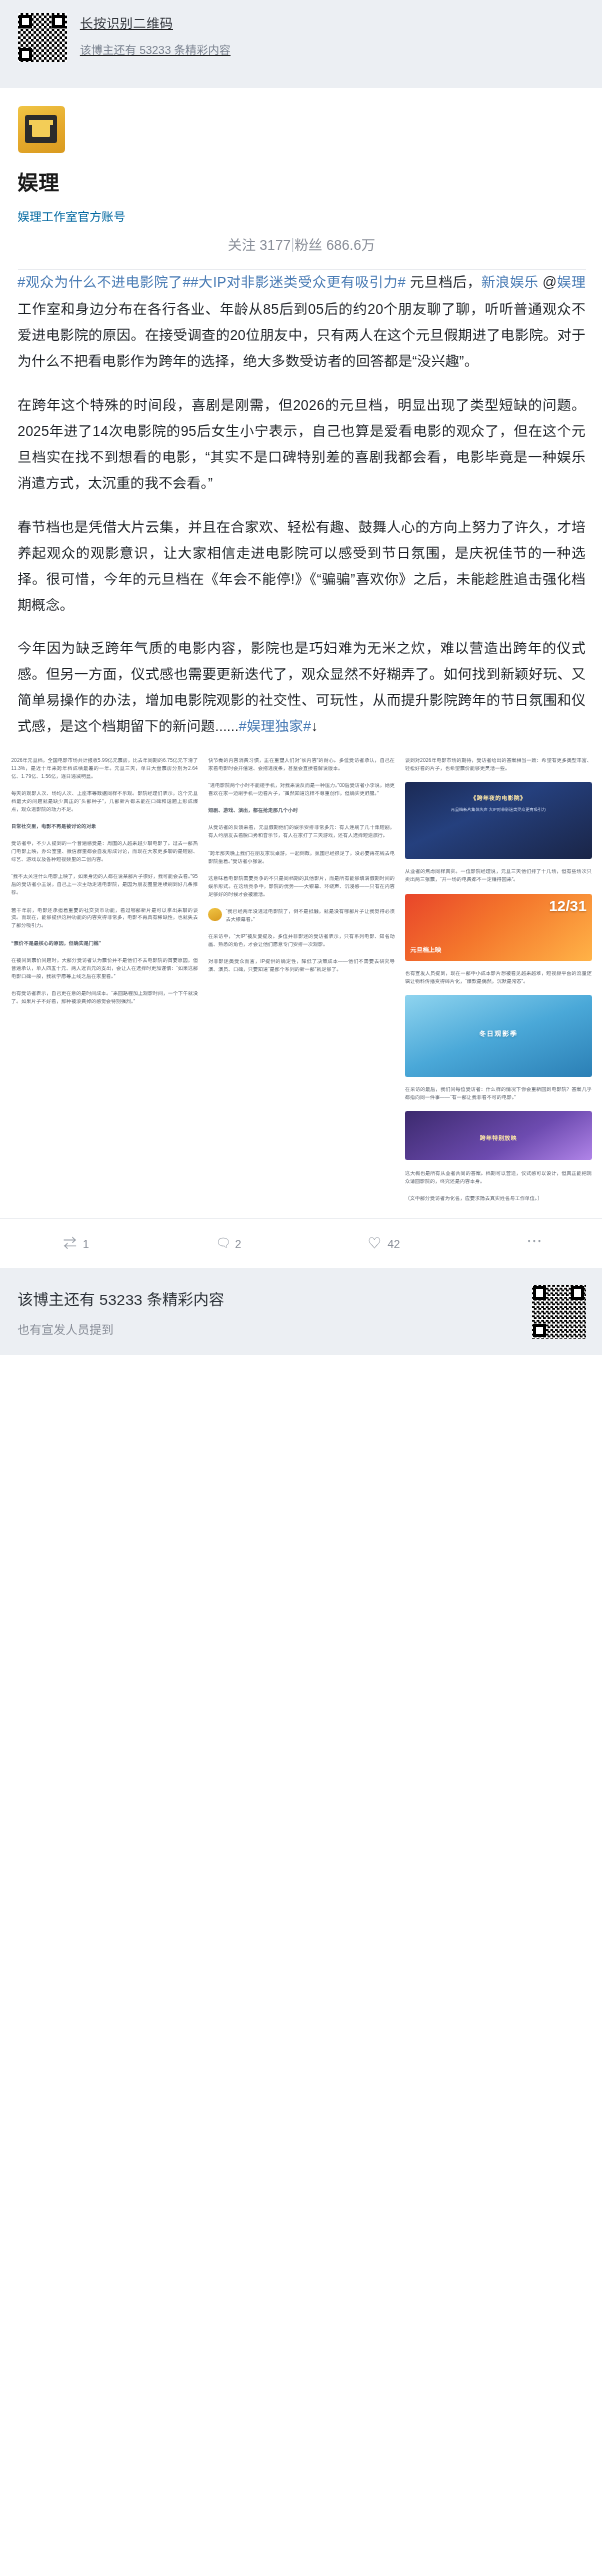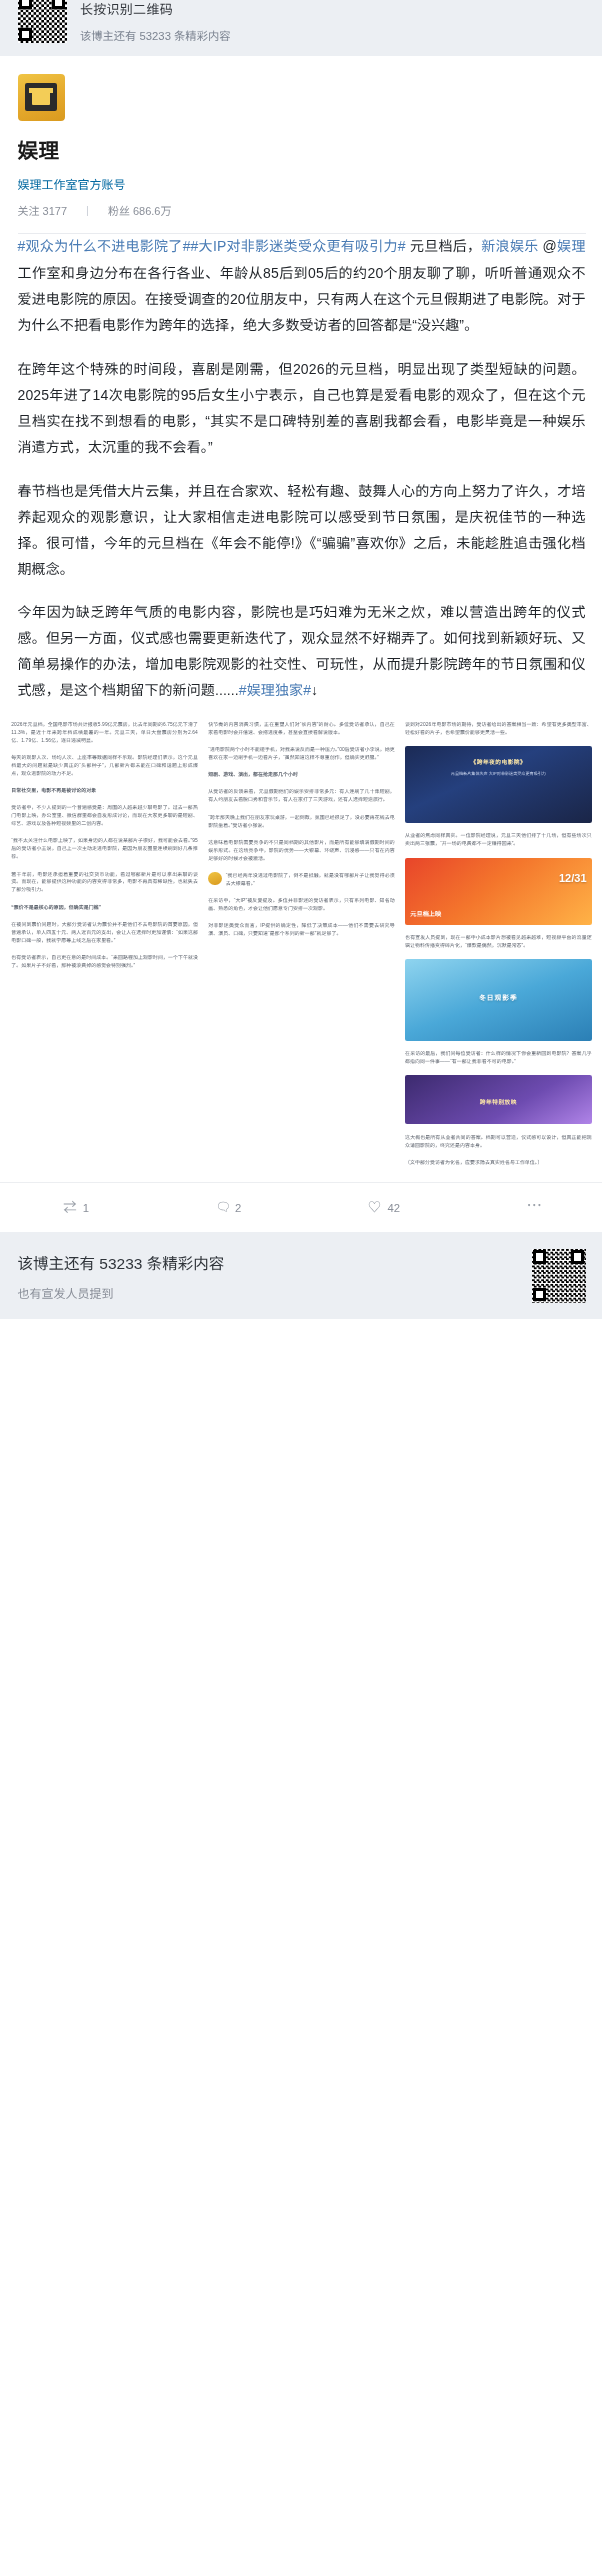--- a/index.html
+++ b/index.html
@@ -19,24 +19,25 @@
     position: relative;
     background: #ffffff;
     box-sizing: border-box;
   }
 
   
   .topbar {
     background: #eceff3;
     padding: 13.4px 17.5px 13.4px 17.5px;
     display: flex;
-    align-items: flex-end;
+    align-items: flex-start;
     gap: 13.4px;
     box-sizing: border-box;
-    height: 56px;
+    height: 88px;
+    text-decoration: underline;
   }
   .qr {
     width: 49px;
     height: 49px;
     flex: 0 0 49px;
     background:
       repeating-conic-gradient(#000 0% 25%, #fff 0% 50%) 0 0/5.2px 5.2px,
       #fff;
     position: relative;
   }
@@ -113,26 +114,27 @@
     color: #1a1a1a;
     margin-top: 13.4px;
     letter-spacing: 0.5px;
   }
   .author-desc {
     font-size: 12px;
     color: #0369a1;
     margin-top: 11.3px;
   }
   .author-stats {
-    font-size: 11px;
+    font-size: 14px;
     color: #8a8f99;
     margin-top: 10.3px;
     display: flex;
-    gap: 19px;
+    gap: 0;
     align-items: center;
+    justify-content: center;
   }
   .author-stats .divider {
     color: #c9ced6;
   }
   .hr {
     height: 0.5px;
     background: #e9ebef;
     margin: 14.4px 0 0 0;
   }
 
@@ -237,22 +239,22 @@
     line-height: 1.6;
   }
   .poster-b {
     height: 67px;
     background: linear-gradient(140deg, #e8452a 0%, #f4762c 45%, #ffb347 100%);
     padding: 5.2px;
   }
   .poster-b .pb-date {
     position: absolute;
     right: 5.2px;
-    top: 14px;
-    font-size: 11px;
+    top: 3px;
+    font-size: 15px;
     font-weight: bold;
     color: #fff;
     text-shadow: 0 1px 2.1px rgba(0,0,0,.25);
   }
   .poster-b .pb-title {
     position: absolute;
     left: 5.2px;
     bottom: 6.2px;
     font-size: 6.2px;
     font-weight: bold;

